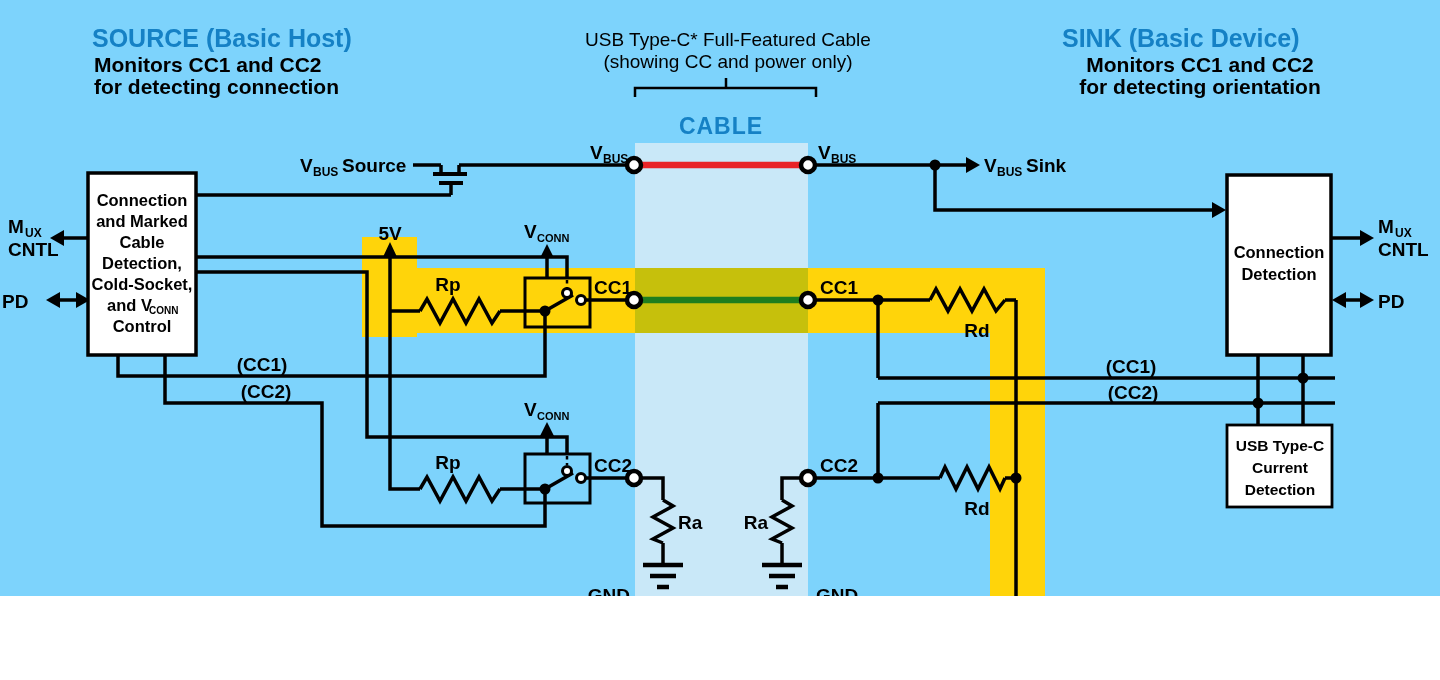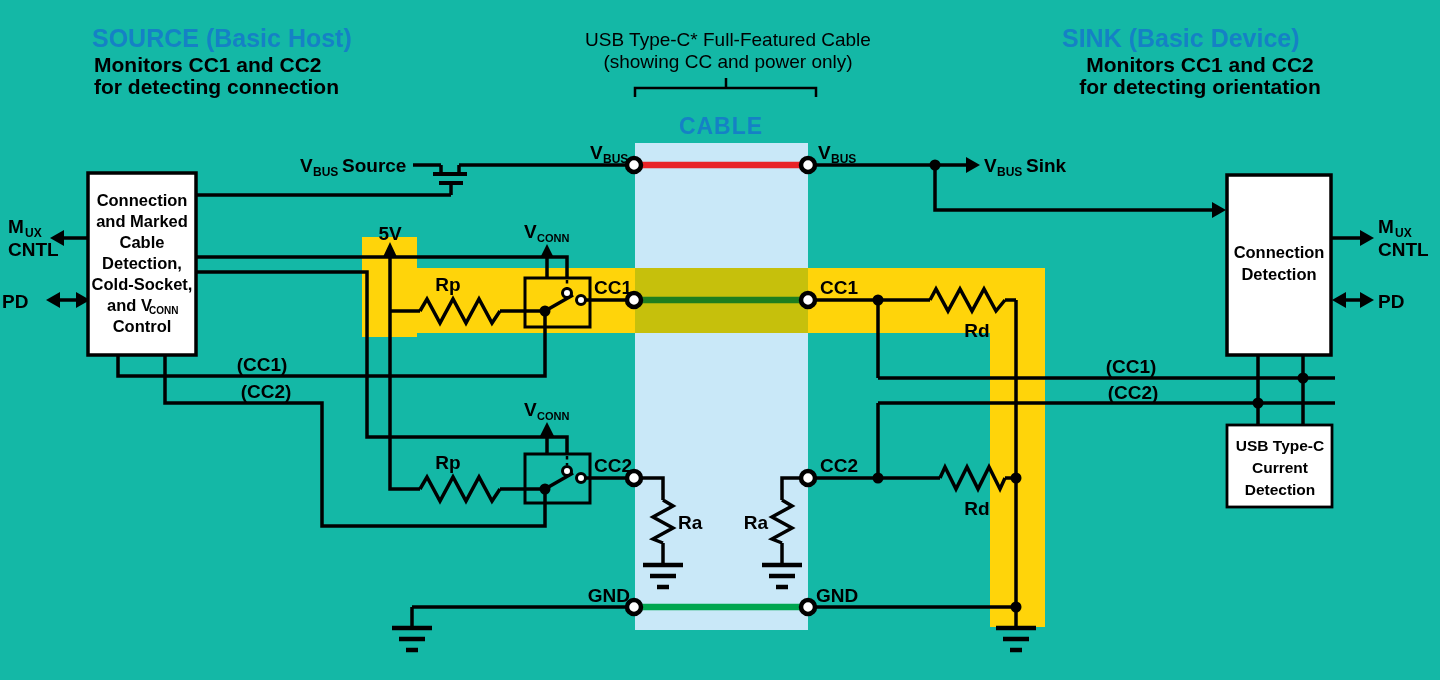--- a/index.html
+++ b/index.html
@@ -1,20 +1,20 @@
 <!DOCTYPE html>
 <html style="--accent: #1581c5; --cable: #c9e8f8; --hl: #ffd40a; --olive: #c6c00c; --red: #e82328; --ccgreen: #1e7e1e; --gndgreen: #00a650;"><head>
 <meta charset="utf-8">
 <style>
   :root{
     --accent:#1581c5; --cable:#c9e8f8; --hl:#ffd40a; --olive:#c6c00c;
     --red:#e82328; --ccgreen:#1e7e1e; --gndgreen:#00a650;
   }
   html,body{margin:0;padding:0;background:#fff;}
-  .stage{width:1440px;height:680px;position:relative;background:#14b8a6;overflow:hidden;}
+  .stage{width:1440px;height:596px;position:relative;background:#7dd3fc;overflow:hidden;}
   svg{display:block;font-family:"Liberation Sans", sans-serif;}
   .wire{stroke:#000;stroke-width:3.5;fill:none;}
   .wire4{stroke:#000;stroke-width:4;fill:none;}
   .thin{stroke:#000;stroke-width:2.5;fill:none;}
   .dashedwire{stroke:#000;stroke-width:2.5;fill:none;stroke-dasharray:3.5 3.5;}
   .gndbar{stroke:#000;stroke-width:4.5;fill:none;}
   .cablewire-red{stroke:var(--red);stroke-width:6.5;fill:none;}
   .cablewire-cc{stroke:var(--ccgreen);stroke-width:6.5;fill:none;}
   .cablewire-gnd{stroke:var(--gndgreen);stroke-width:6.5;fill:none;}
   .band-blue{fill:var(--cable);}

